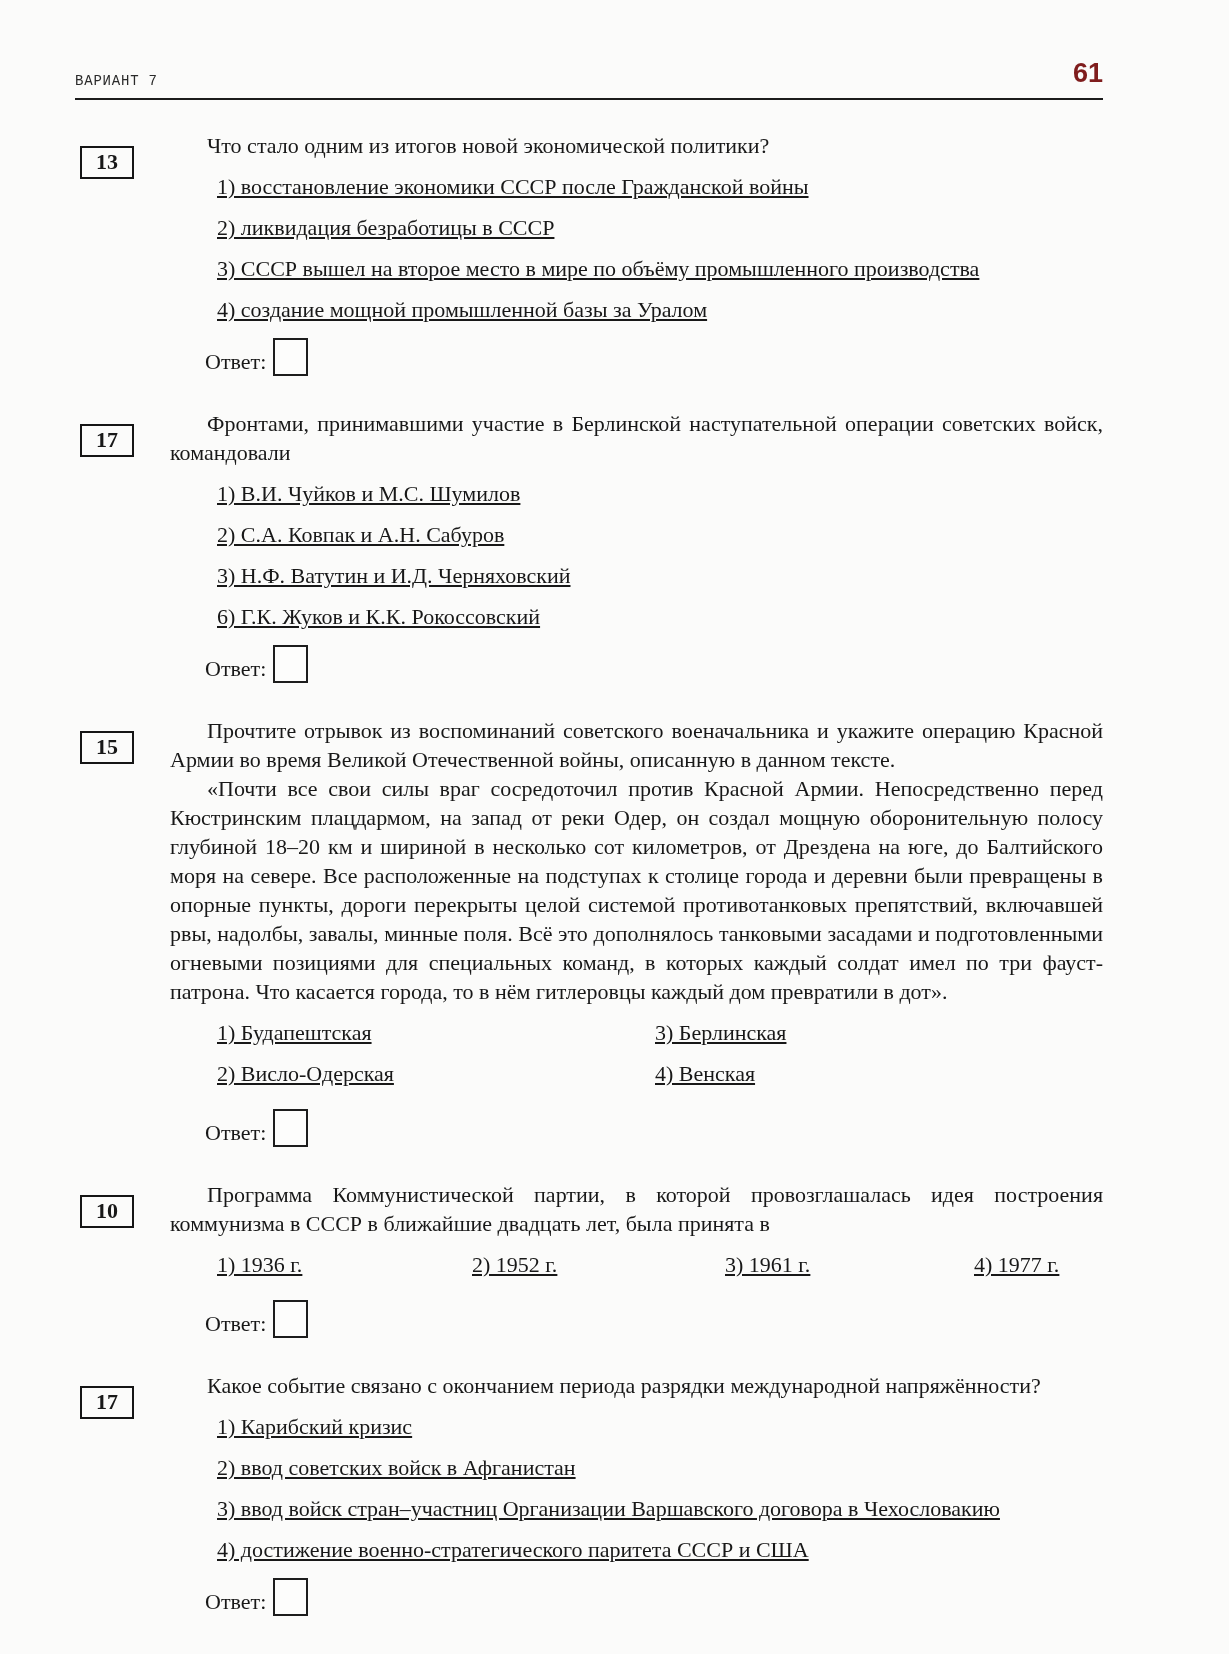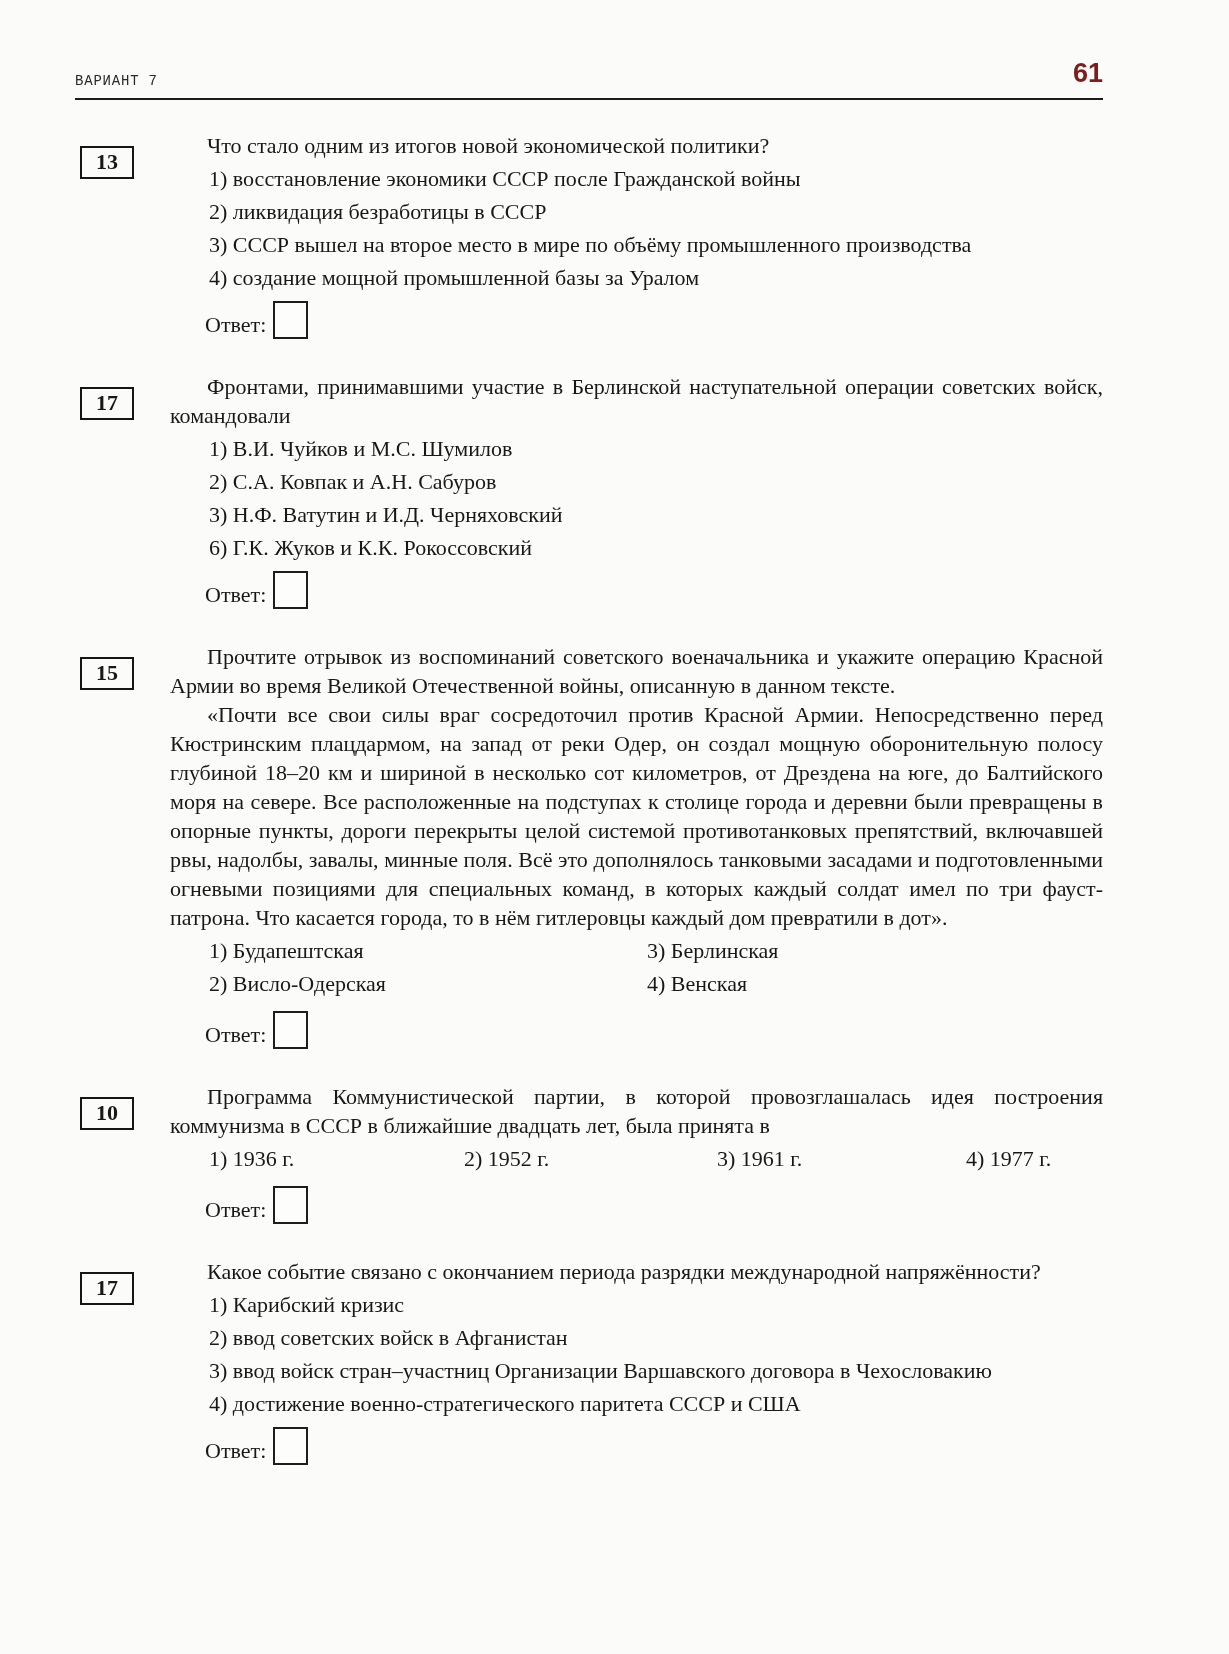--- a/index.html
+++ b/index.html
@@ -70,24 +70,25 @@
   }
   .stem, .quote {
     margin: 0;
     text-align: justify;
     text-indent: 37px;
   }
   .options {
     margin: 0 0 0 35px;
   }
   .option {
-    margin: 4px;
+    margin: 12px;
     text-align: justify;
     padding-left: 37px;
     text-indent: -37px;
+    text-decoration: underline;
   }
   .options-2col {
     margin: 0 0 0 35px;
     display: grid;
     grid-template-columns: 438px auto;
   }
   .options-4col {
     margin: 0 0 0 35px;
     display: grid;
     grid-template-columns: 255px 253px 249px auto;

